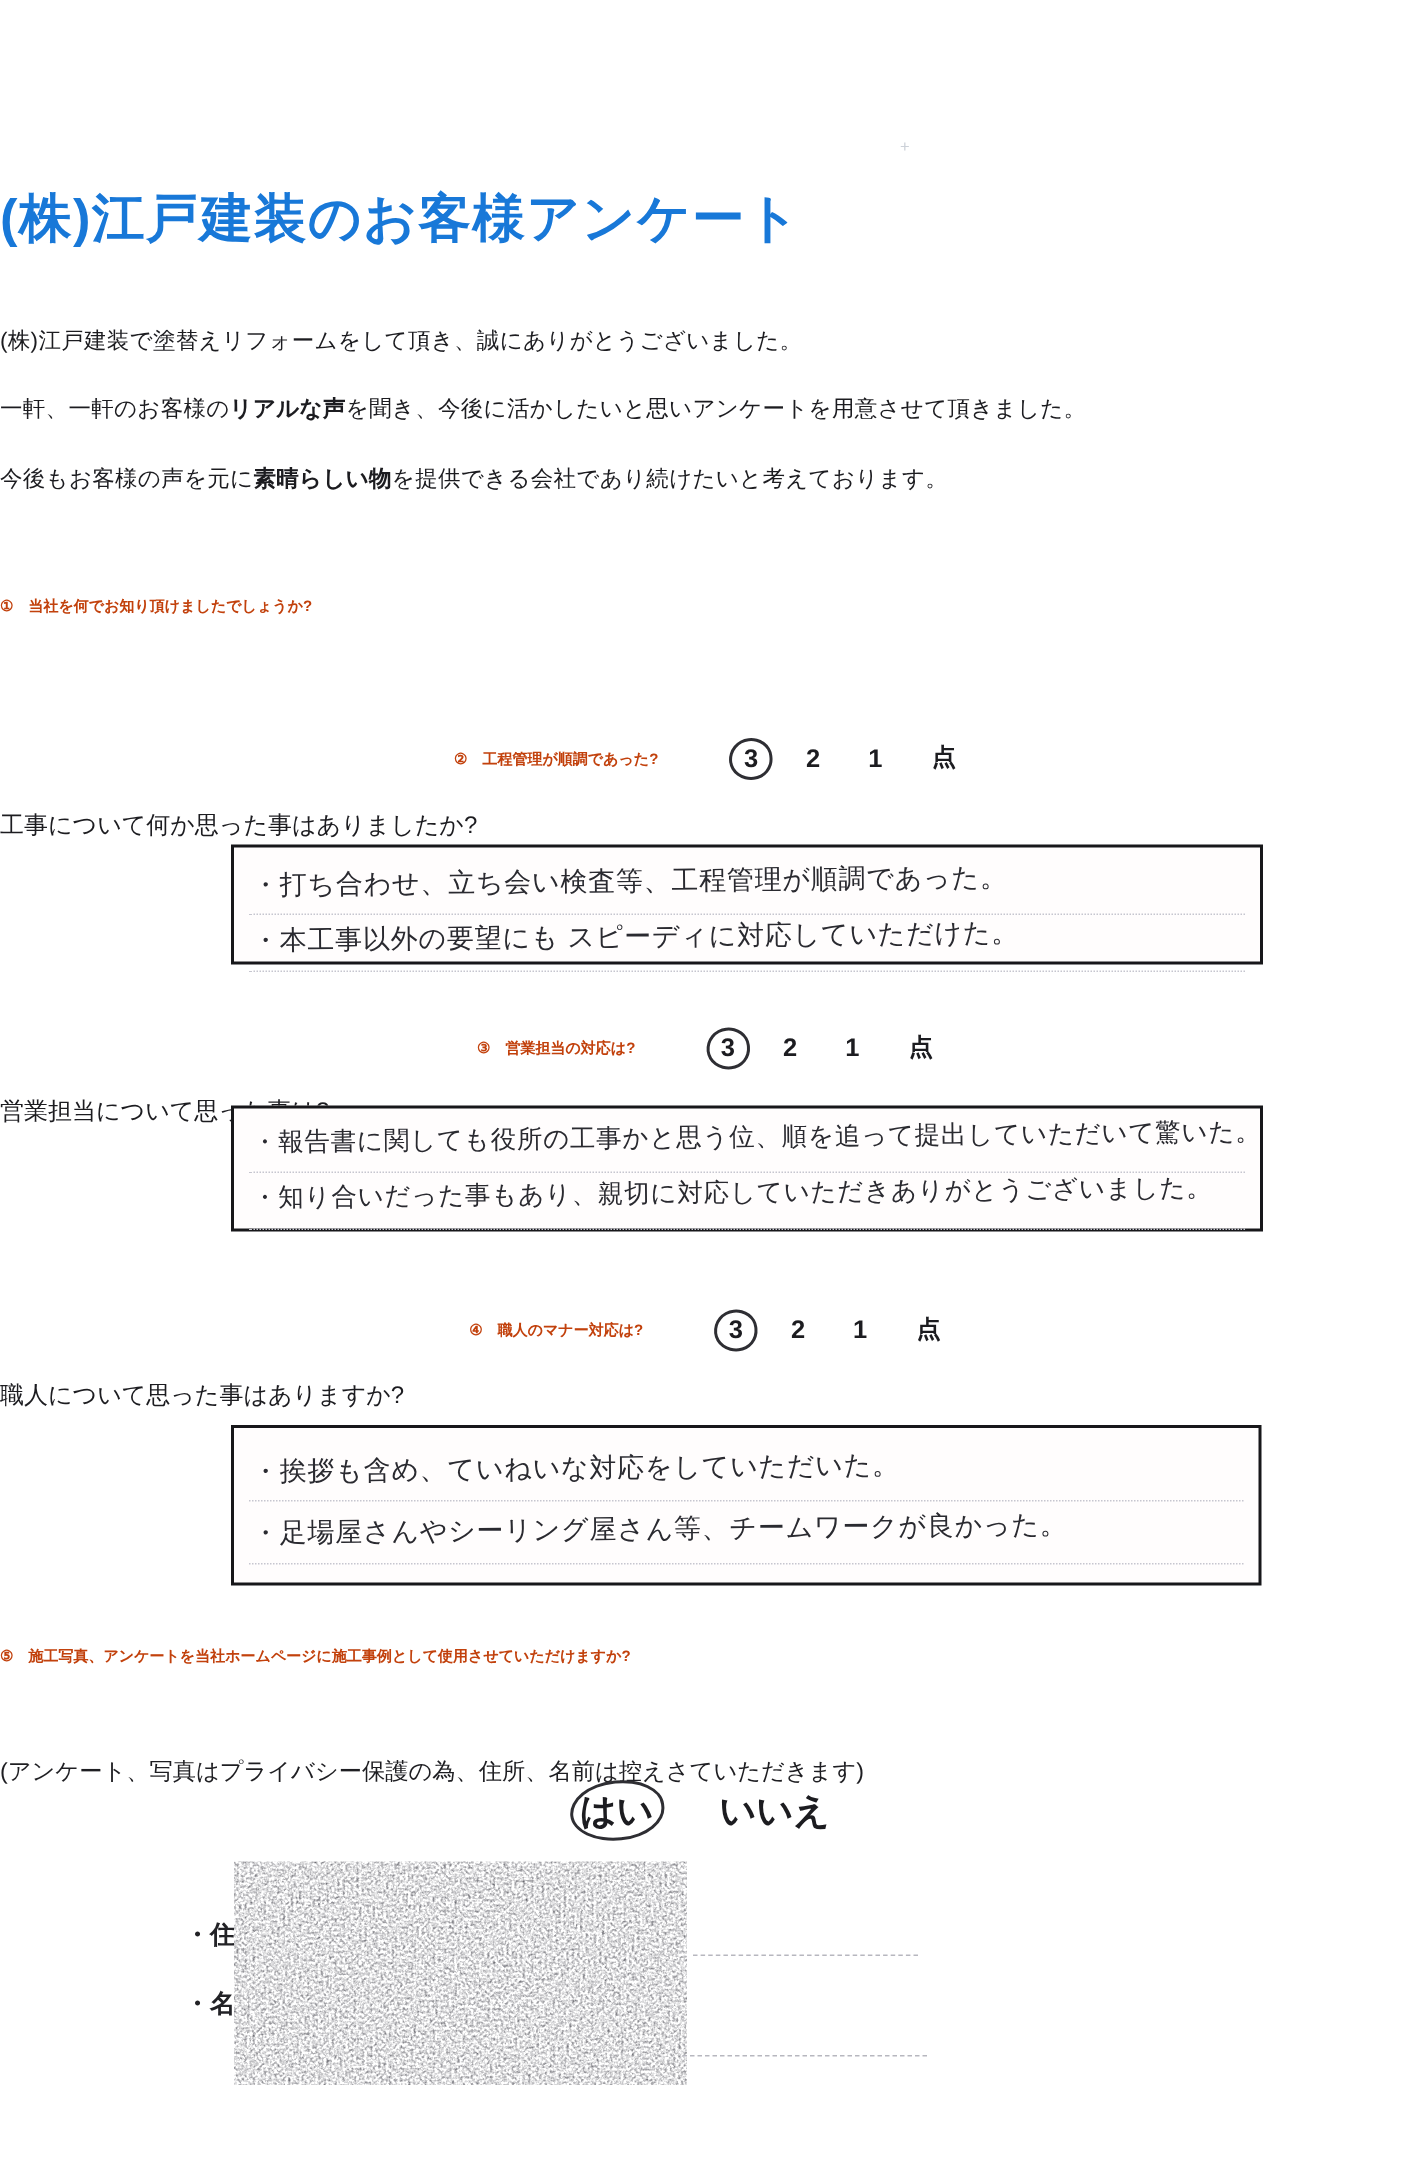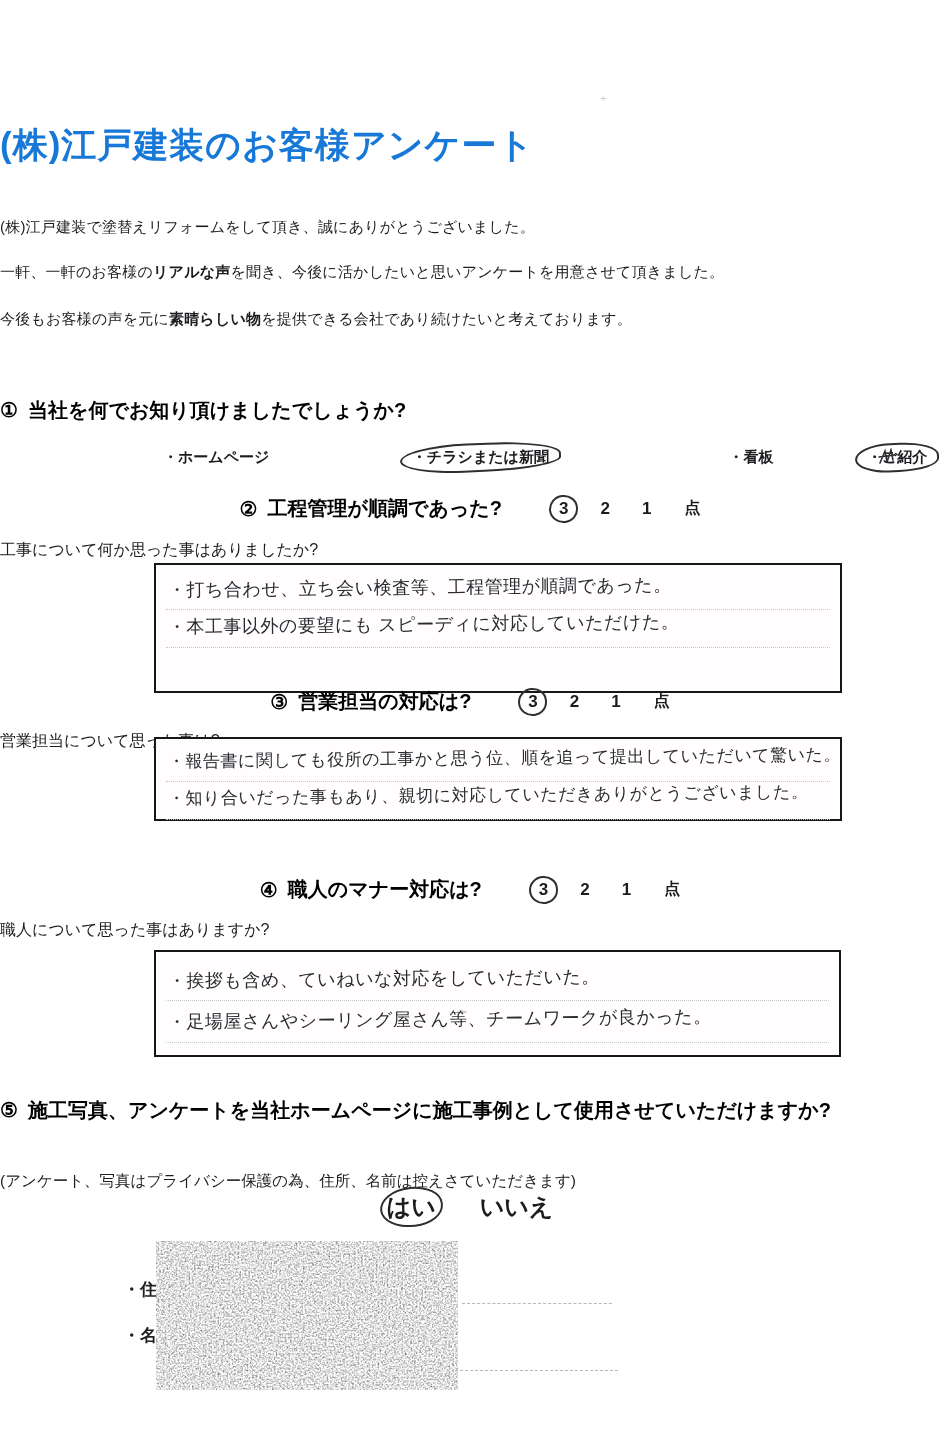--- a/index.html
+++ b/index.html
@@ -4,21 +4,21 @@
 <style>
   html,body{margin:0;padding:0;background:#ffffff;}
   .sheet{
     position:relative;width:940px;height:1442px;background:#ffffff;
     font-family:"Liberation Sans",sans-serif;color:#1c1c20;overflow:hidden;
   }
   .center{position:absolute;left:0;width:100%;text-align:left;white-space:nowrap;}
   .page-title{font-size:35px;font-weight:800;color:#1878d8;letter-spacing:1px;}
   .intro{font-size:15px;color:#1c1c20;letter-spacing:0.2px;}
   .intro b{font-weight:800;}
-  .qline{font-size:20px;font-weight:800;color:#000000;}
+  .qline{font-size:10px;font-weight:800;color:#c2410c;}
   .qnum{margin-right:10px;}
   .rowflex{display:flex;justify-content:center;align-items:center;gap:26px;}
   .rowflex .qtext-group{display:flex;align-items:center;gap:10px;margin-right:28px;}
   .score{display:inline-block;position:relative;font-size:17px;font-weight:800;padding:0 3px;}
   .unit{font-size:16px;font-weight:800;margin-left:4px;}
   .followup{font-size:16px;color:#1c1c20;}
   .opt{position:absolute;top:0;font-size:15px;font-weight:800;white-space:nowrap;padding:1px 2px;}
   .answer-box{
     position:absolute;border:2.5px solid #17171a;background:#fffdfd;box-sizing:border-box;
   }
@@ -53,47 +53,35 @@
 
   <div class="center page-title" style="top:122px;">(株)江戸建装のお客様アンケート</div>
 
   <div class="center intro" style="top:218px;">(株)江戸建装で塗替えリフォームをして頂き、誠にありがとうございました。</div>
   <div class="center intro" style="top:263px;"><span>一軒、一軒のお客様の</span><b>リアルな声</b><span>を聞き、今後に活かしたいと思いアンケートを用意させて頂きました。</span></div>
   <div class="center intro" style="top:310px;"><span>今後もお客様の声を元に</span><b>素晴らしい物</b><span>を提供できる会社であり続けたいと考えております。</span></div>
 
   <div class="center qline" style="top:397px;">
     <span class="qnum">①</span><span>当社を何でお知り頂けましたでしょうか?</span>
   </div>
-  <div style="position:absolute;top:447px;left:0;width:100%;height:30px;">
-    <span class="opt pen" style="left:161px;" data-mark="q1.options.0.circled"><span>・ホームページ</span></span>
-    <span class="opt pen circled" style="left:295px;" data-mark="q1.options.1.circled"><span>・チラシまたは新聞</span></span>
-    <span class="opt pen" style="left:466px;" data-mark="q1.options.2.circled"><span>・看板</span></span>
-    <span class="opt pen circled" style="left:551px;" data-mark="q1.options.3.circled"><span>・ご紹介</span>
-      <span class="scribble"><svg width="18" height="19" viewBox="0 0 18 19">
-            <path d="M2 15 L7 3 L9 14 L13 2 L15 12 M1 9 L16 7" stroke="#2e2e33" stroke-width="1.6" fill="none" stroke-linecap="round"></path>
-          </svg></span>
-    </span>
-    
-    
-  </div>
 
   <div class="center" style="top:495px;">
     <span class="rowflex">
       <span class="qtext-group qline">
           <span>②</span>
           <span>工程管理が順調であった?</span>
         </span>
       <span class="score pen round circled" data-mark="q2.scores.0.circled"><span>3</span></span>
       <span class="score pen round" data-mark="q2.scores.1.circled"><span>2</span></span>
       <span class="score pen round" data-mark="q2.scores.2.circled"><span>1</span></span>
       <span class="unit">点</span>
     </span>
   </div>
   <div class="center followup" style="top:540px;">工事について何か思った事はありましたか?</div>
-  <div class="answer-box" style="top:563px;left:154px;width:688px;height:130px;">
+  <div class="answer-box" style="top:563px;left:154px;width:688px;height:80px;">
     <div class="guide" style="top:44px;"></div>
     <div class="guide" style="top:82px;"></div>
     <div class="hand" style="top:13px;">・打ち合わせ、立ち会い検査等、工程管理が順調であった。</div>
     <div class="hand" style="top:50px;">・本工事以外の要望にも スピーディに対応していただけた。</div>
   </div>
 
   <div class="center" style="top:688px;">
     <span class="rowflex">
       <span class="qtext-group qline">
           <span>③</span>

